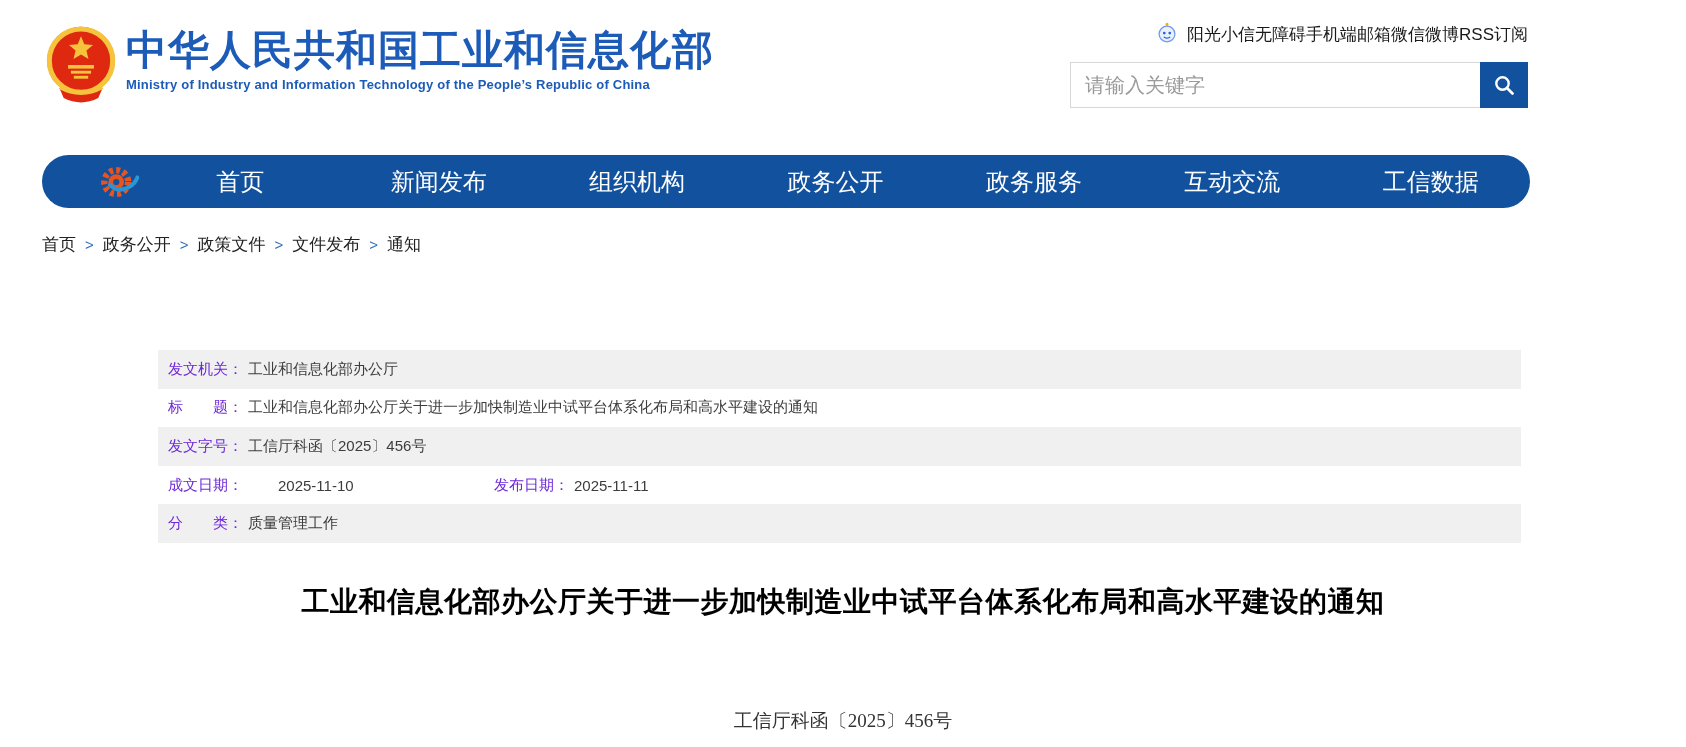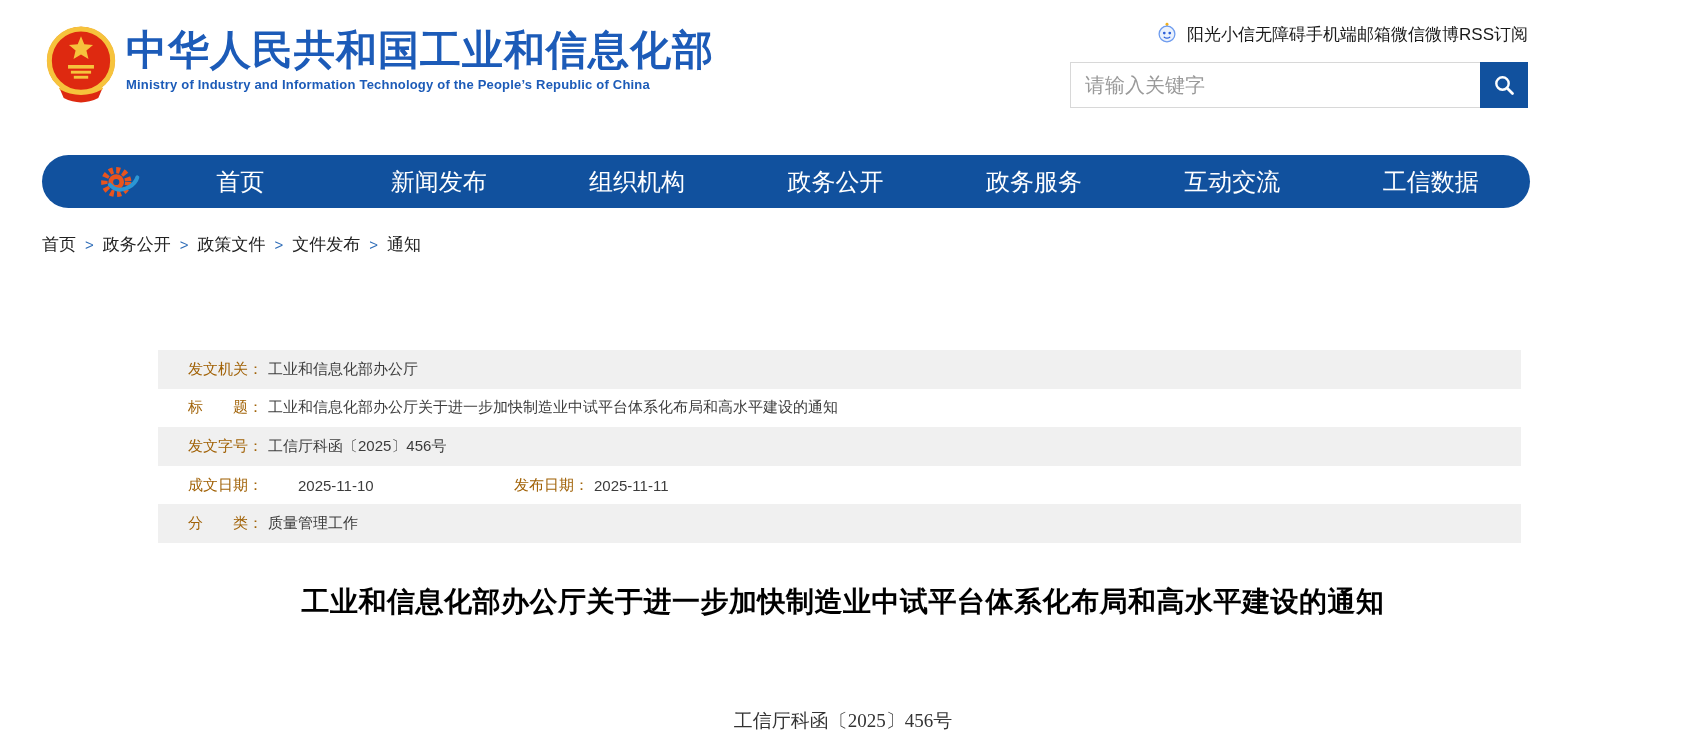--- a/index.html
+++ b/index.html
@@ -37,21 +37,21 @@
   .breadcrumb{position:absolute;left:42px;top:233px;display:flex;align-items:center;gap:9px;font-size:17px;}
   .crumb{color:#222;text-decoration:none;cursor:pointer;white-space:nowrap;}
   .crumb-sep{color:var(--accent-link);font-size:15px;}
 
   
   .meta-table{position:absolute;left:158px;top:350px;width:1363px;}
   .meta-row{display:flex;align-items:center;height:38.6px;padding-left:10px;font-size:15px;}
   .meta-row.gray{background:#f0f0f0;}
   .meta-cell{display:flex;align-items:center;white-space:nowrap;}
   .meta-cell.col1of2{width:326px;flex:0 0 auto;gap:30px;}
-  .meta-label{color:#a16207;margin-left:20px;}
+  .meta-label{color:#6d28d9;}
   .meta-value{color:#3c3c3c;margin-left:5px;}
 
   
   .article-title{position:absolute;left:0;top:583px;width:100%;text-align:center;font-size:28px;font-weight:bold;color:#000;letter-spacing:.5px;}
   .doc-number{position:absolute;left:0;top:708px;width:100%;text-align:center;font-size:19px;color:#333;font-family:"Liberation Serif","DejaVu Serif",serif;}
 </style>
 </head>
 <body>
 
 <div class="page">

